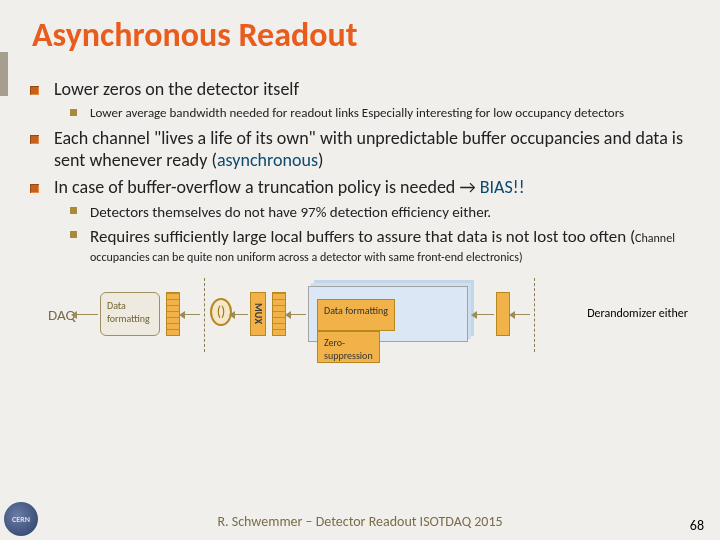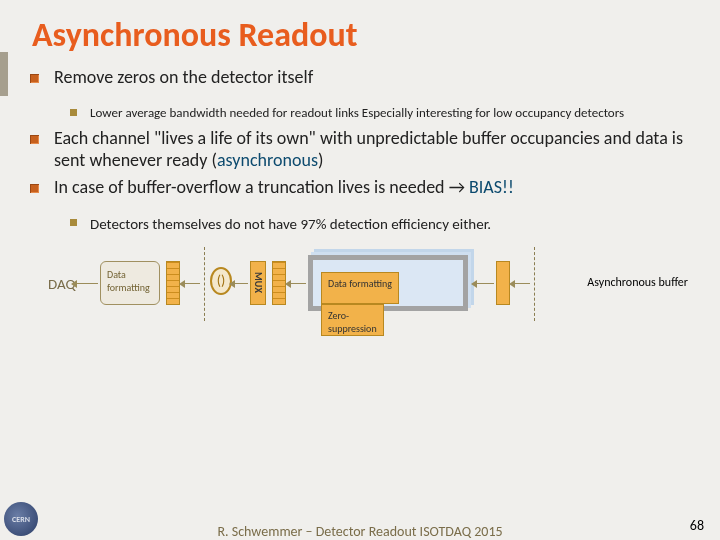--- a/index.html
+++ b/index.html
@@ -18,40 +18,40 @@
   .side-tab {
     position: absolute;
     left: 0; top: 52px;
     width: 8px; height: 44px;
     background: #a69f8e;
   }
   h1.title {
     font-size: 34px;
     font-weight: 600;
     color: #e85d1e;
-    margin: 4px 0 12px 14px;
+    margin: 4px 0 24px 14px;
   }
   ul.main { list-style: none; padding-left: 30px; }
   ul.main > li {
     position: relative;
     font-size: 18px;
     color: #222;
     line-height: 1.22;
     margin-bottom: 6px;
     padding-left: 6px;
   }
   ul.main > li::before {
     content: "";
     position: absolute;
     left: -18px; top: 7px;
     width: 9px; height: 9px;
     background: #c7601d;
     box-shadow: inset 1px 1px 0 #9b4712, inset -1px -1px 0 #e68a4a;
   }
-  ul.sub { list-style: none; padding-left: 32px; margin: 16px 0 6px 0; }
+  ul.sub { list-style: none; padding-left: 32px; margin: 4px 0 6px 0; }
   ul.sub > li {
     position: relative;
     font-size: 13px;
     color: #222;
     line-height: 1.28;
     padding-left: 4px;
     margin-bottom: 4px;
   }
   ul.sub > li::before {
     content: "";
@@ -119,21 +119,21 @@
   }
   .mux span {
     transform: rotate(90deg);
     font-size: 10px; font-weight: 600;
     color: #3a3a3a;
   }
   .big-box {
     position: absolute;
     top: 10px; height: 56px;
     background: #dbe7f4;
-    border: 5px solid #a3a3a3;
+    border: 1px solid #a3a3a3;
     box-shadow: 3px -3px 0 #cfdff0, 6px -6px 0 #c2d6ea;
     padding: 12px 8px;
     font-size: 10px;
     color: #333;
   }
   .big-box .inner {
     display: inline-block;
     background: #f2b24a;
     border: 1px solid #b88820;
     padding: 4px 6px;
@@ -153,21 +153,21 @@
     top: 22px; width: 22px; height: 28px;
     border: 2px solid #b88820;
     border-radius: 50%;
     display: flex; align-items: center; justify-content: center;
     font-size: 14px;
     color: #a07010;
     background: #f4e8cc;
   }
   .footer {
     position: absolute;
-    bottom: 0; left: 0; width: 100%;
+    bottom: 10px; left: 0; width: 100%;
     text-align: center;
     font-size: 14px;
     color: #7a6d4a;
   }
   .pagenum {
     position: absolute;
     bottom: 6px; right: 16px;
     font-size: 14px;
   }
   .logo {
@@ -185,32 +185,35 @@
 </style>
 </head>
 <body>
 
 <div class="slide">
   <div class="side-tab"></div>
   <h1 class="title">Asynchronous Readout</h1>
 
   <ul class="main">
     <li>
-      <span>Remove zeros on the detector itself</span>
+      <span>Lower zeros on the detector itself</span>
       <ul class="sub">
         <li>Lower average bandwidth needed for readout links Especially interesting for low occupancy detectors</li>
       </ul>
     </li>
     <li>
       <span>Each channel "lives a life of its own" with unpredictable buffer occupancies and data is sent whenever ready (</span><span class="orange">asynchronous</span><span>)</span>
     </li>
     <li>
-      <span>In case of buffer-overflow a truncation lives is needed → </span><span class="orange">BIAS!!</span>
+      <span>In case of buffer-overflow a truncation policy is needed → </span><span class="orange">BIAS!!</span>
       <ul class="sub">
         <li style="font-size:15px;">Detectors themselves do not have 97% detection efficiency either.</li>
+        <li style="font-size:17px; line-height:1.15;">
+          <span>Requires sufficiently large local buffers to assure that data is not lost too often (</span><span class="sub-note">Channel occupancies can be quite non uniform across a detector with same front-end electronics)</span>
+        </li>
       </ul>
     </li>
   </ul>
 
   <div class="diagram">
     <span class="daq-label">DAQ</span>
     <div class="arrow" style="left:28px; top:38px; width:22px;"></div>
 
     <div class="box small" style="left:52px;">Data formatting</div>
     <div class="buffer striped" style="left:118px;"></div>
@@ -232,19 +235,19 @@
       <span class="inner">Data formatting</span>
       <span class="inner" style="white-space:pre-line;">Zero-
 suppression</span>
     </div>
 
     <div class="arrow" style="left:428px; top:38px; width:18px;"></div>
     <div class="buffer" style="left:448px; background:#f2b24a;"></div>
     <div class="arrow" style="left:466px; top:38px; width:16px;"></div>
     <div class="dashed" style="left:486px;"></div>
 
-    <span class="derand">Asynchronous buffer</span>
+    <span class="derand">Derandomizer either</span>
   </div>
 
   <div class="logo">CERN</div>
   <div class="footer">R. Schwemmer – Detector Readout ISOTDAQ 2015</div>
   <div class="pagenum">68</div>
 </div>
 
 </body></html>

